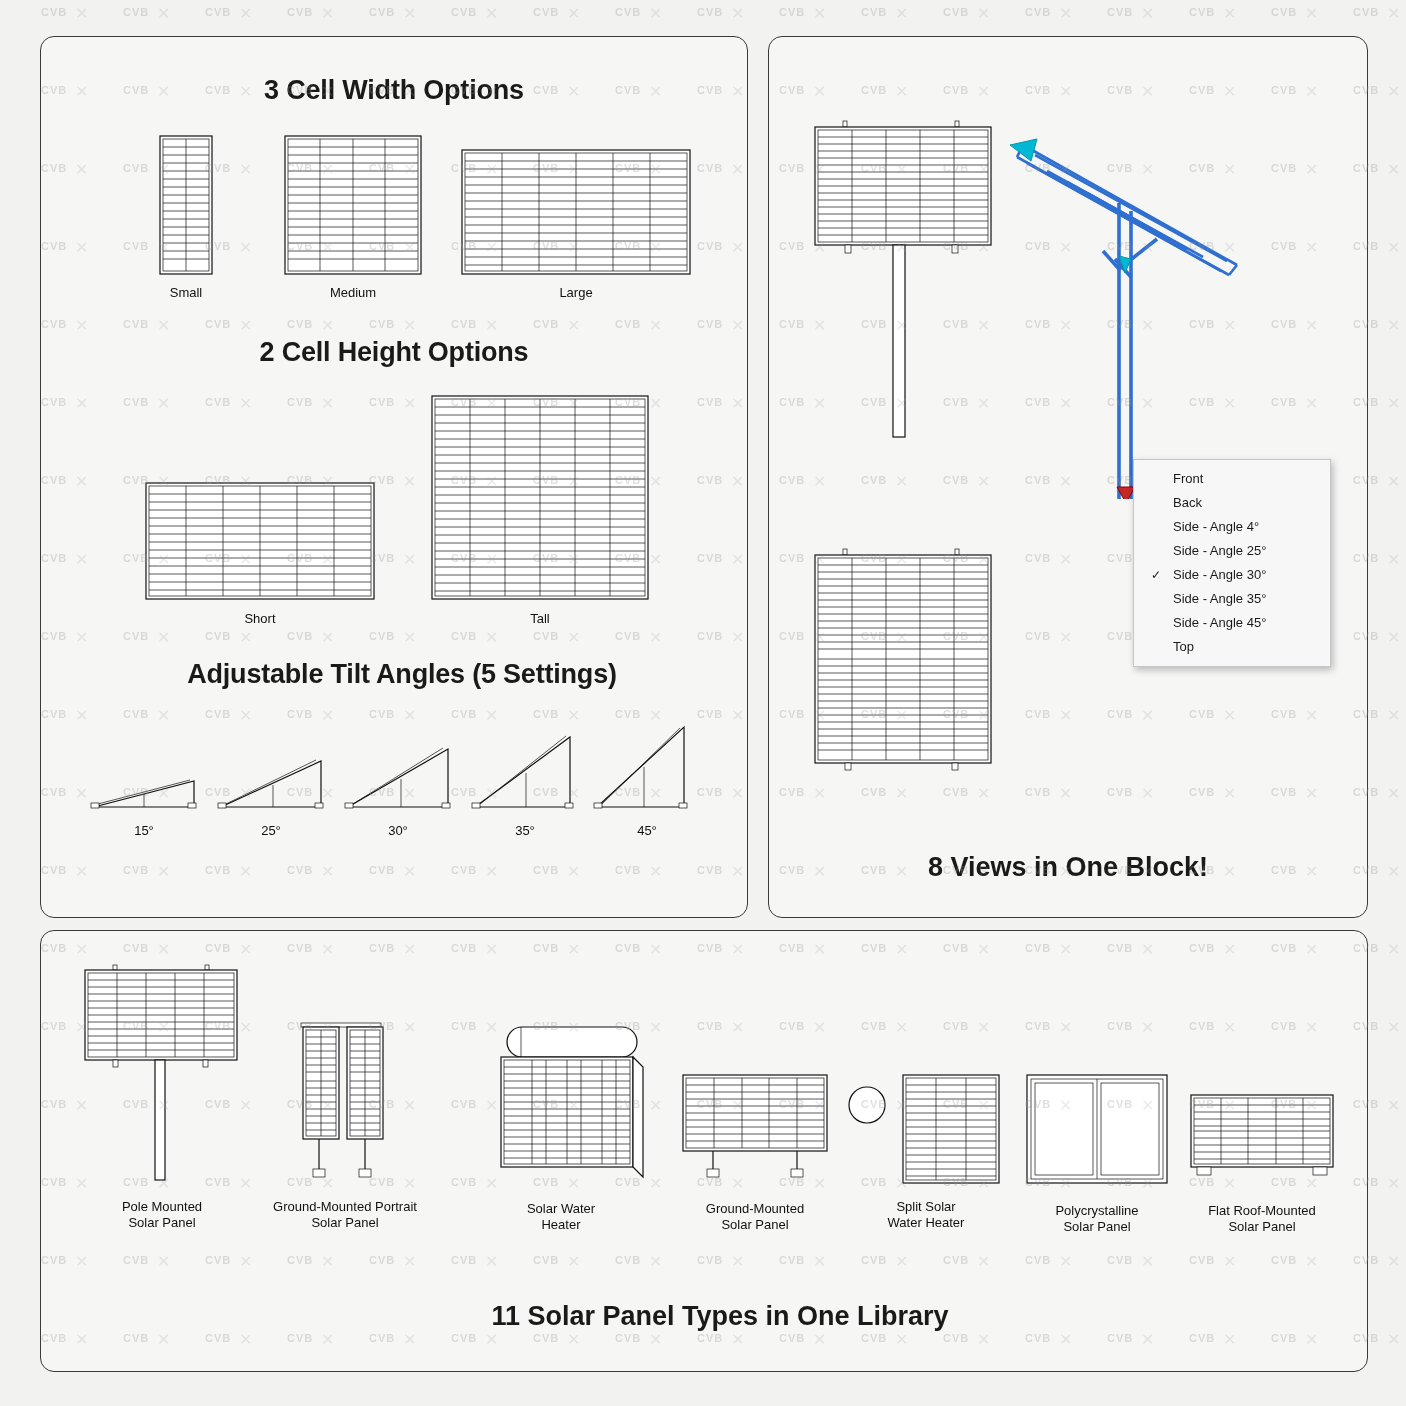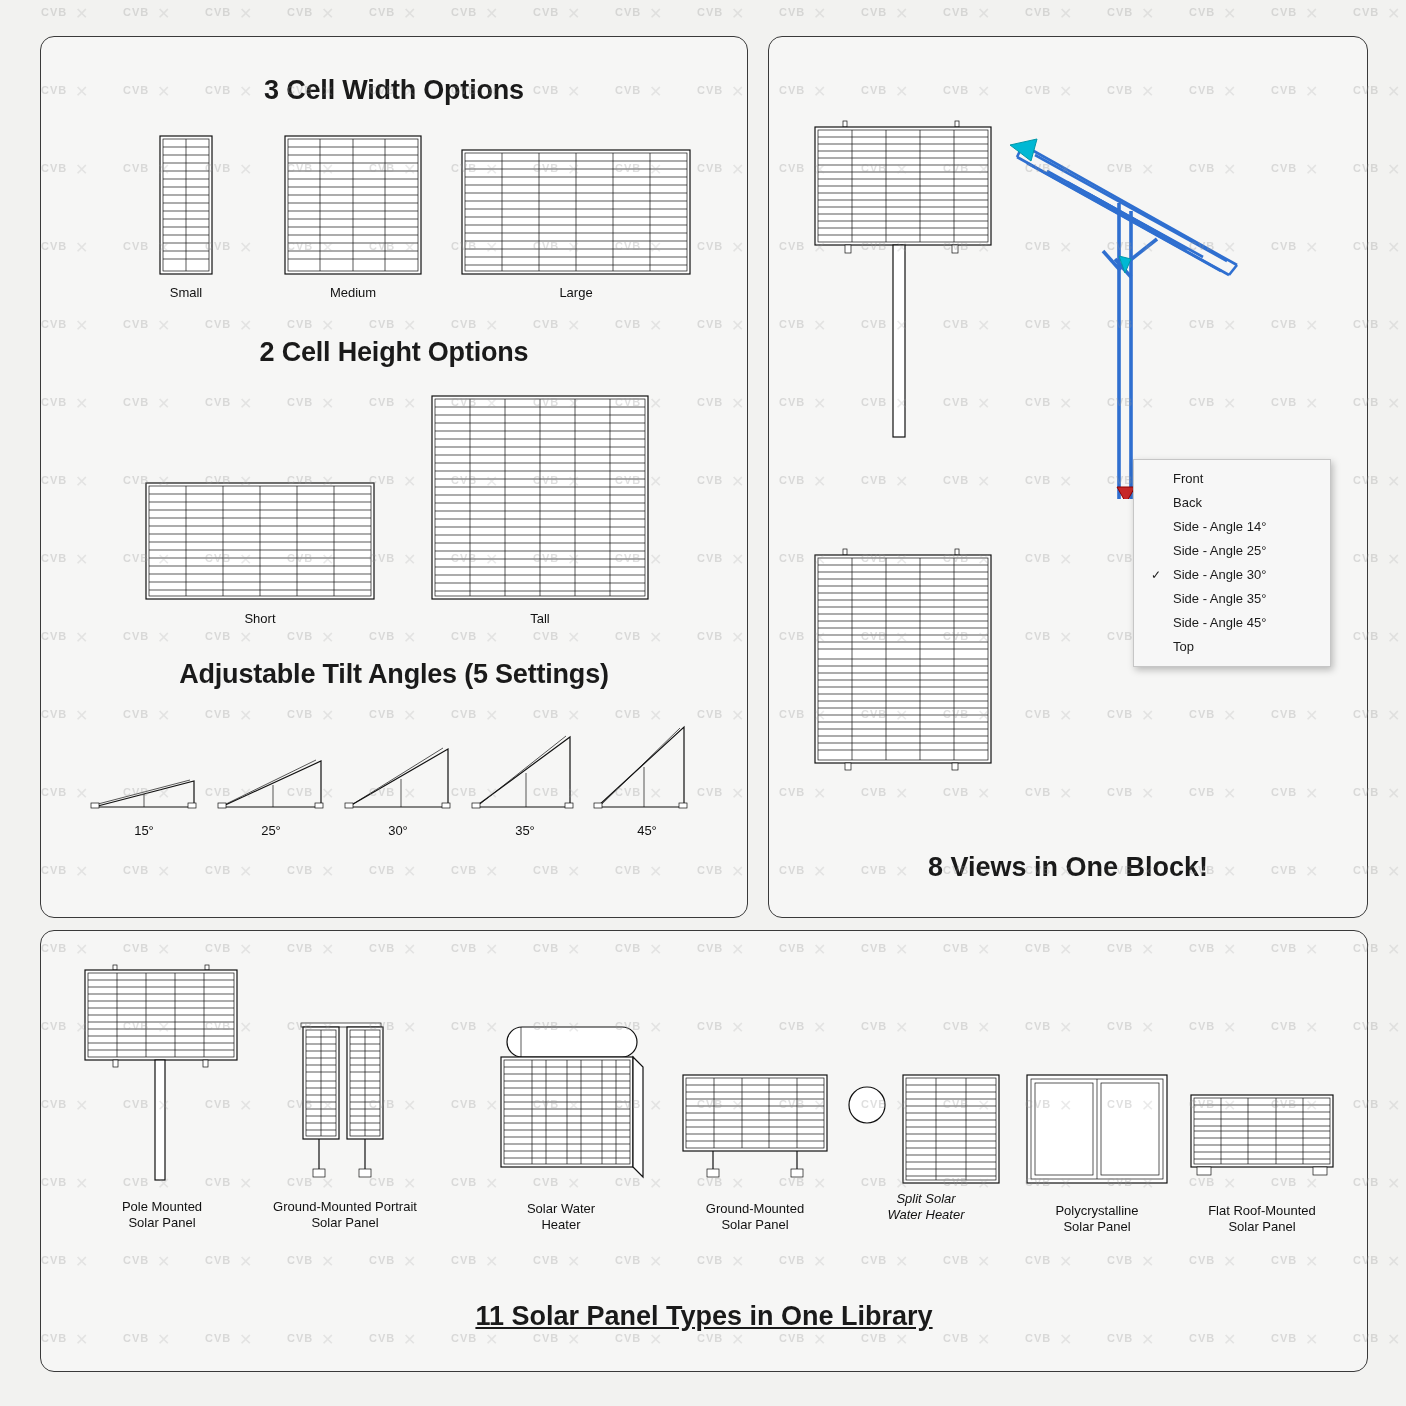--- a/index.html
+++ b/index.html
@@ -865,21 +865,21 @@
             <line x1="4" y1="84" x2="226" y2="84"></line>
           <line x1="4" y1="92" x2="226" y2="92"></line>
             <line x1="4" y1="100" x2="226" y2="100"></line>
           <line x1="4" y1="108" x2="226" y2="108"></line>
         </g>
       </svg>
       <div class="caption" style="width:230px;margin-top:11px;">Short</div>
     </div>
   </div>
 
-  <div class="panel-heading abs" style="left:0;top:622px;width:100%;">Adjustable Tilt Angles (5 Settings)</div>
+  <div class="panel-heading abs" style="left:8px;top:622px;width:100%;">Adjustable Tilt Angles (5 Settings)</div>
 
   <div class="abs" style="left:0;top:672px;width:100%;height:140px;">
     <div class="abs" style="left:48px;top:32px;">
       <svg width="110" height="72" viewBox="0 0 110 72">
         <path d="M5 66 L105 40 L105 66 Z" class="ln med" fill="none"></path>
         <path d="M9 63 L101 39" class="ln thin"></path>
         <line x1="55" y1="53" x2="55" y2="66" class="ln thin"></line>
         <rect x="2" y="62" width="8" height="5" class="ln thin fillwhite"></rect>
         <rect x="99" y="62" width="8" height="5" class="ln thin fillwhite"></rect>
       </svg>
@@ -1043,21 +1043,21 @@
   <div class="menu-item">
     
     <span>Front</span>
   </div>
   <div class="menu-item">
     
     <span>Back</span>
   </div>
   <div class="menu-item">
     
-    <span>Side - Angle 14°</span>
+    <span>Side - Angle 4°</span>
   </div>
   <div class="menu-item">
     
     <span>Side - Angle 25°</span>
   </div>
   <div class="menu-item">
     <span class="menu-check">✓</span>
     <span>Side - Angle 30°</span>
   </div>
   <div class="menu-item">
@@ -1242,21 +1242,21 @@
         <line x1="59" y1="54" x2="149" y2="54"></line>
           <line x1="59" y1="61" x2="149" y2="61"></line>
         <line x1="59" y1="68" x2="149" y2="68"></line>
           <line x1="59" y1="75" x2="149" y2="75"></line>
         <line x1="59" y1="82" x2="149" y2="82"></line>
           <line x1="59" y1="89" x2="149" y2="89"></line>
         <line x1="59" y1="96" x2="149" y2="96"></line>
           <line x1="59" y1="103" x2="149" y2="103"></line>
       </g>
     </svg>
-    <div class="caption" style="width:158px;margin-top:0;font-style:italic;">
+    <div class="caption" style="width:158px;margin-top:8px;">
       <div>Split Solar</div>
       <div>Water Heater</div>
     </div>
   </div>
 
   <div class="abs" style="left:982px;top:140px;">
     <svg width="148" height="120" viewBox="0 0 148 120">
       <rect x="4" y="4" width="140" height="108" class="ln med fillwhite"></rect>
       <rect x="8" y="8" width="132" height="100" class="ln thin fillwhite"></rect>
       <rect x="12" y="12" width="58" height="92" class="ln thin fillwhite"></rect>
@@ -1290,14 +1290,14 @@
       </g>
       <rect x="10" y="76" width="14" height="8" class="ln thin fillwhite"></rect>
       <rect x="126" y="76" width="14" height="8" class="ln thin fillwhite"></rect>
     </svg>
     <div class="caption" style="width:150px;margin-top:12px;">
       <div>Flat Roof-Mounted</div>
       <div>Solar Panel</div>
     </div>
   </div>
 
-  <div class="panel-footer abs" style="left:0;top:370px;width:100%;text-decoration:underline;">11 Solar Panel Types in One Library</div>
+  <div class="panel-footer abs" style="left:16px;top:370px;width:100%;">11 Solar Panel Types in One Library</div>
 </div>
 
 </body></html>

